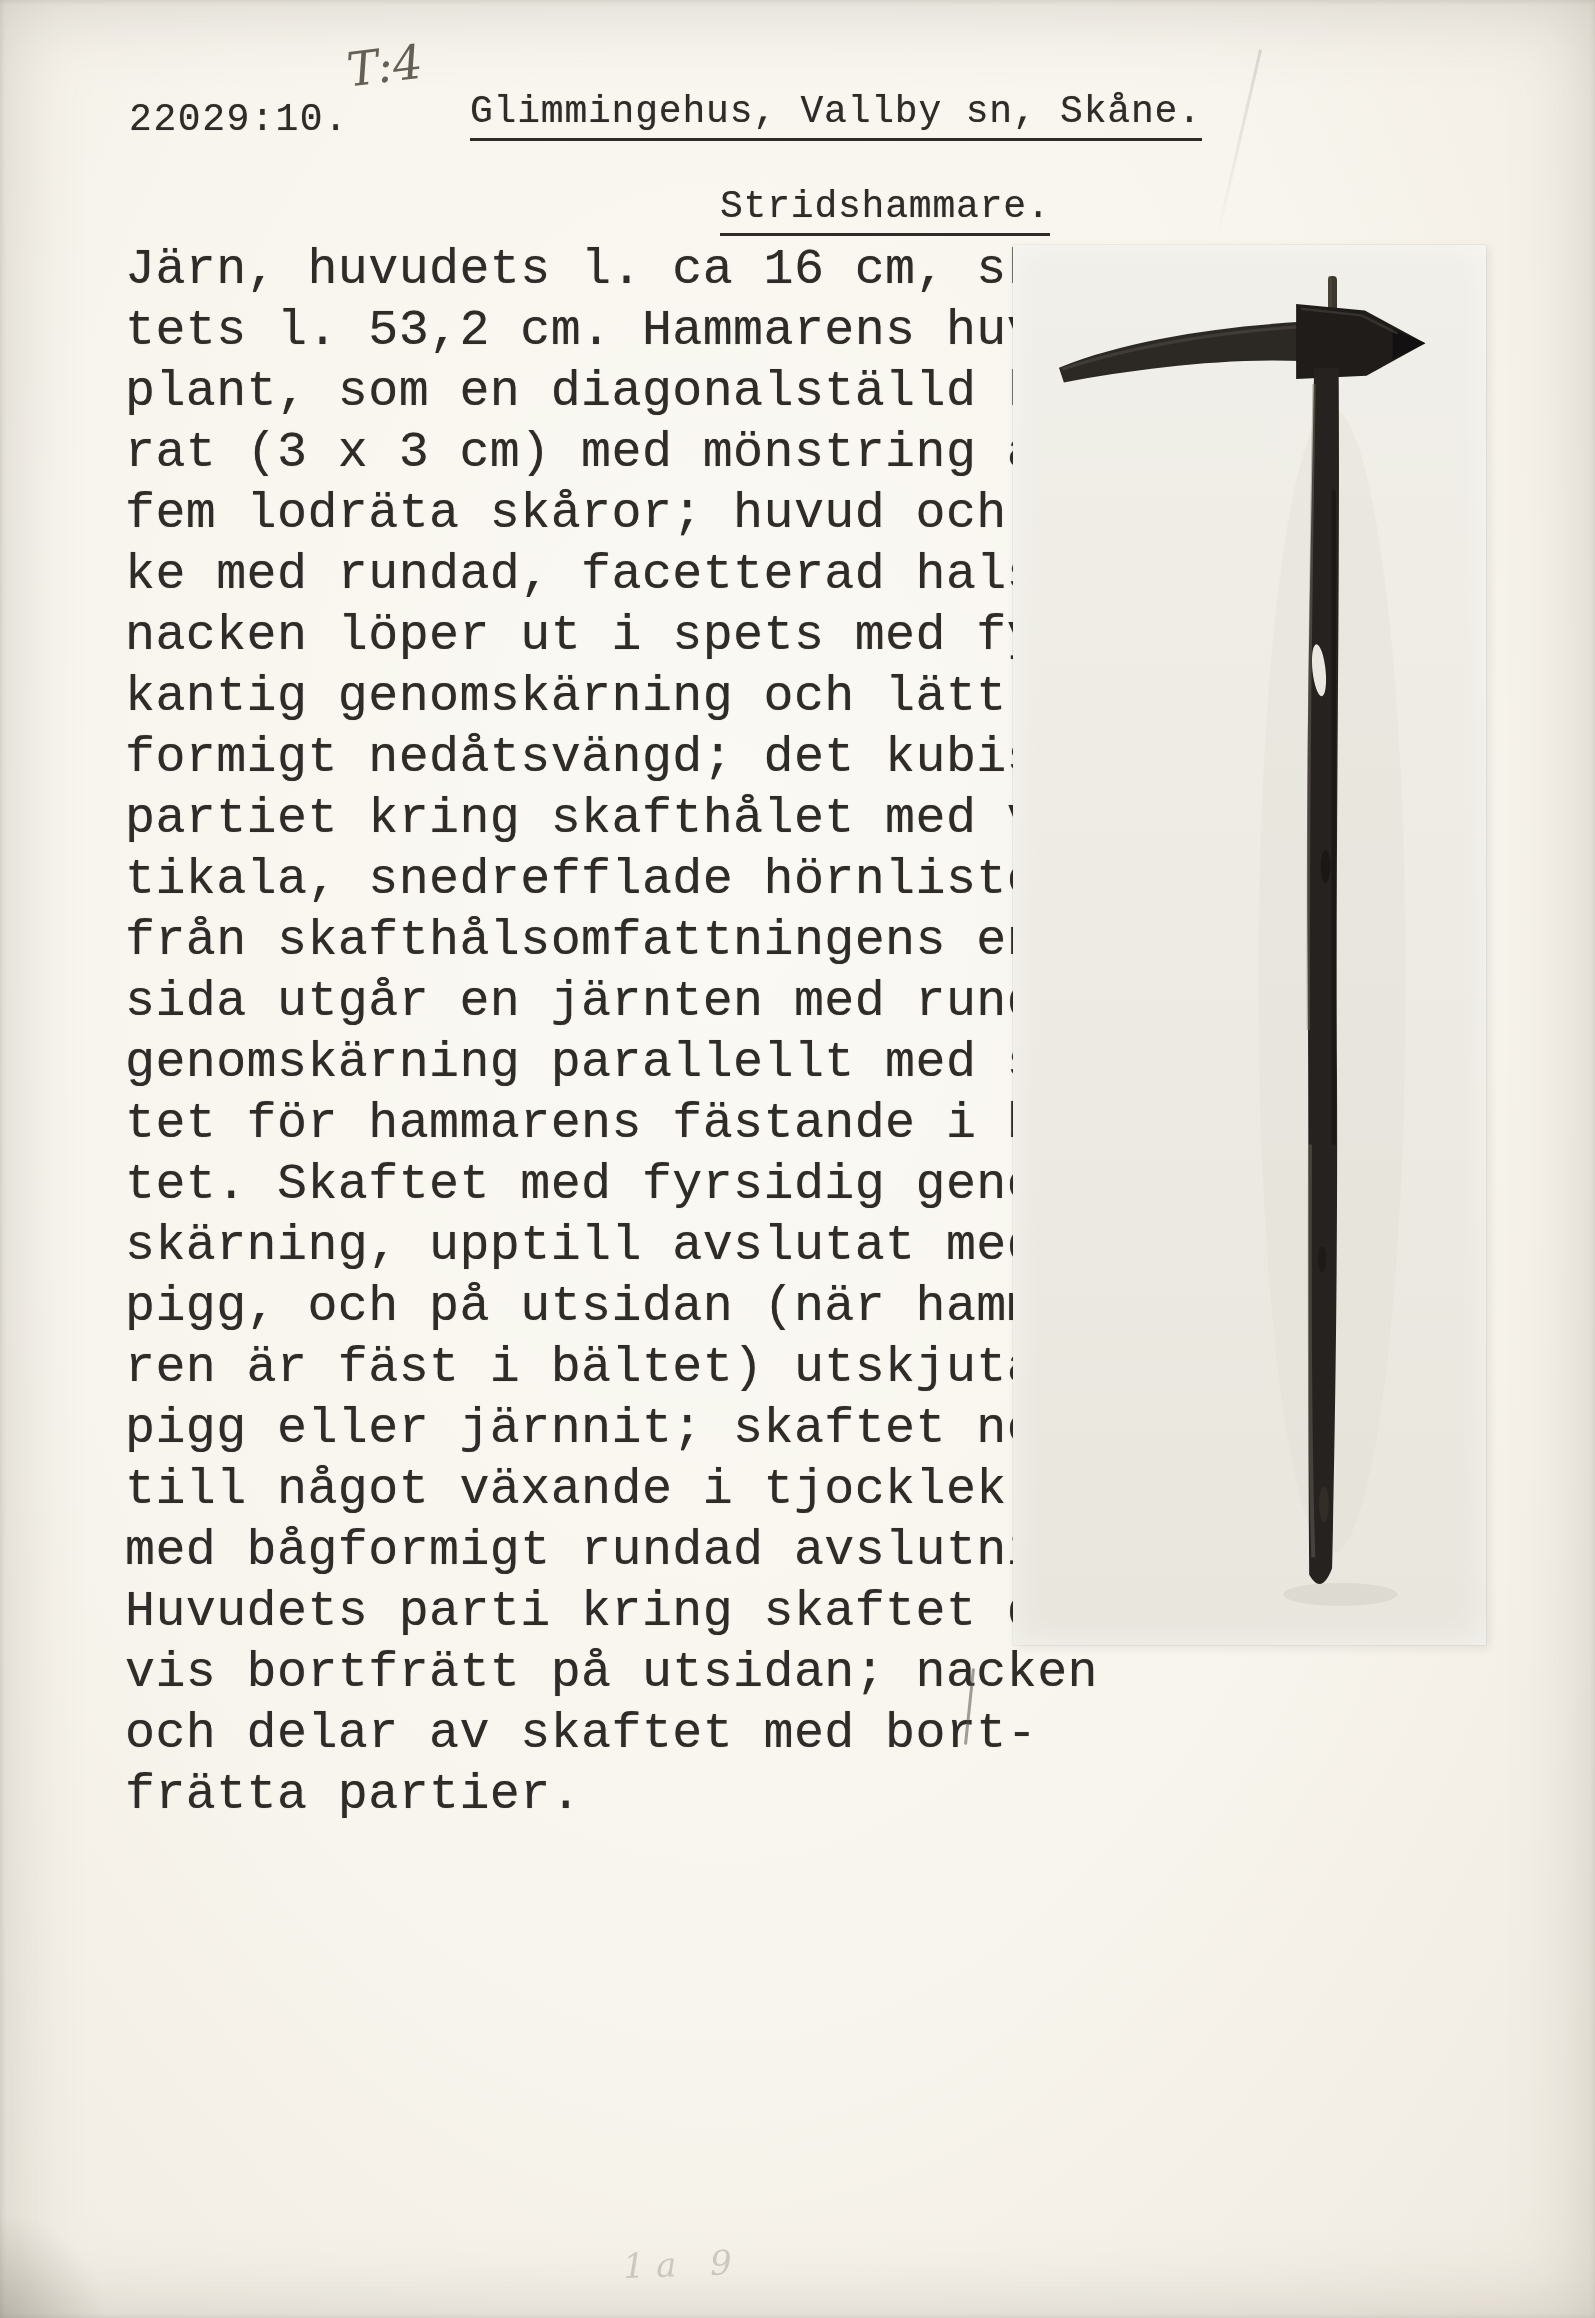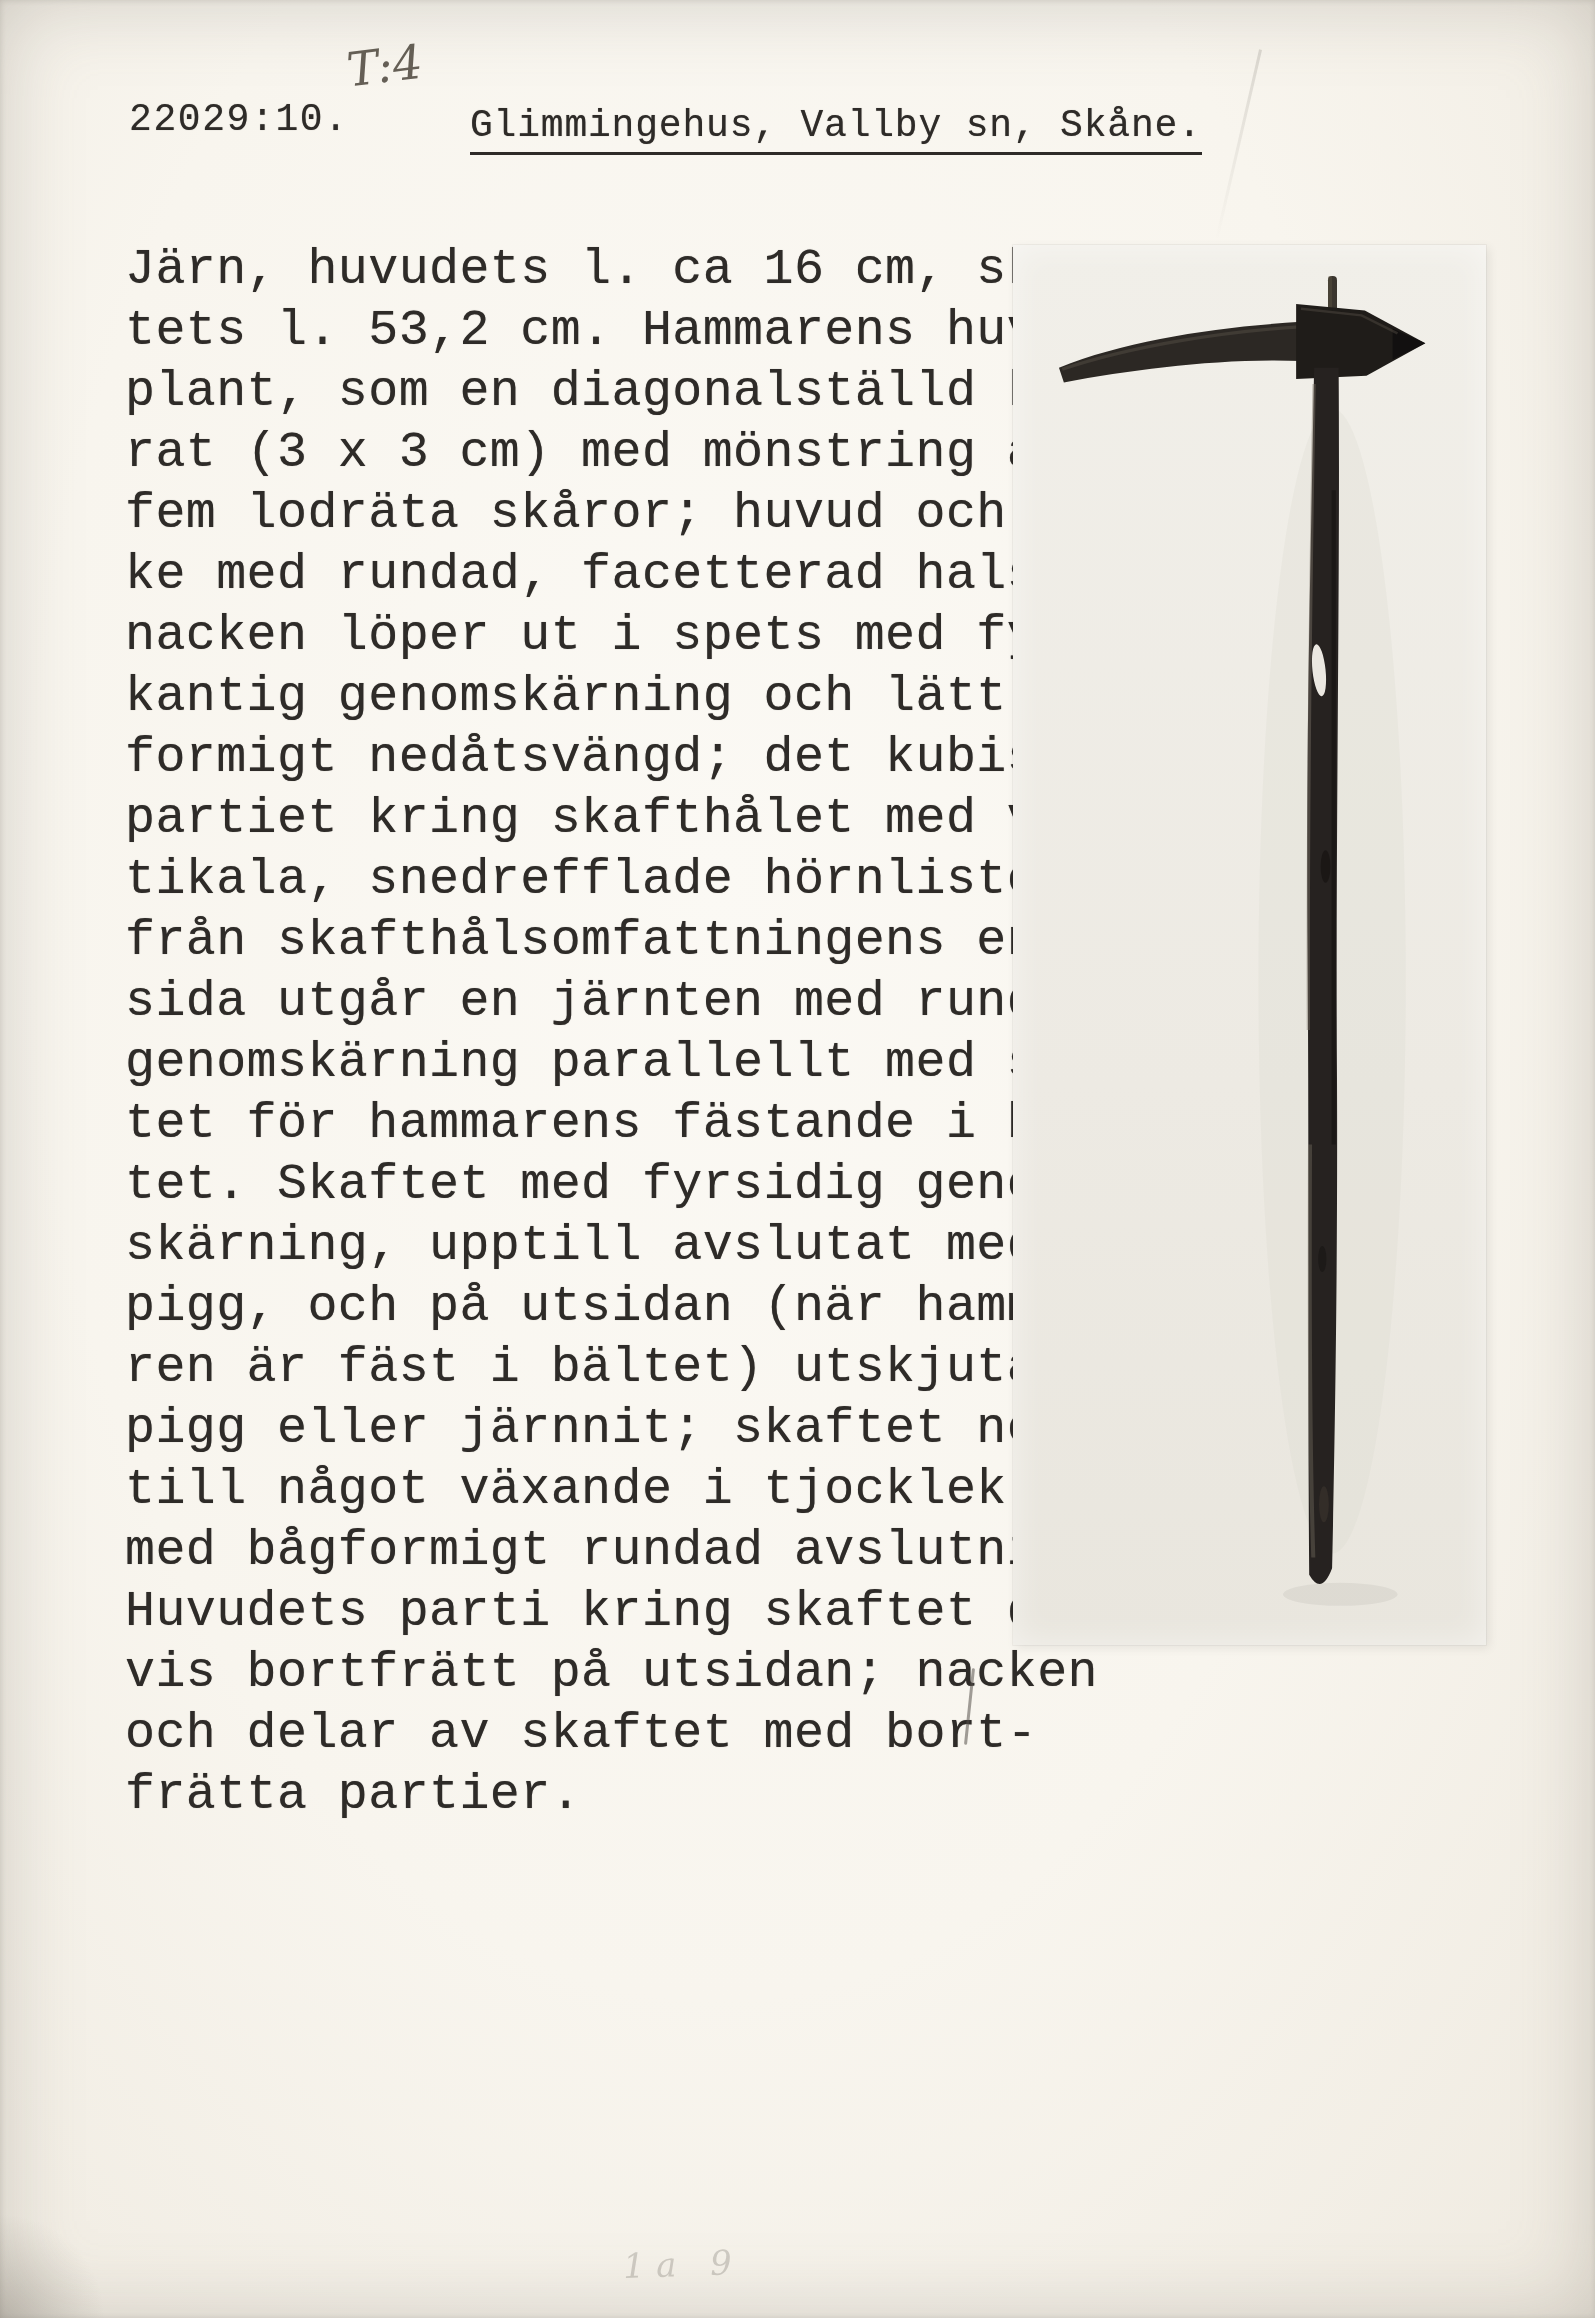--- a/index.html
+++ b/index.html
@@ -28,21 +28,21 @@
     position:absolute; left:347px; top:38px;
     font-size:47px;
     font-family:"DejaVu Serif","Liberation Serif",serif;
     font-style:italic;
     color:#4c463c;
     transform:rotate(-7deg);
     opacity:0.85;
   }
 
   .card-title {
-    position:absolute; left:470px; top:104px;
+    position:absolute; left:470px; top:90px;
     font-size:38px; letter-spacing:0.8px;
   }
   .card-subtitle {
     position:absolute; left:720px; top:185px;
     font-size:38px; letter-spacing:0.8px;
   }
   .underlined {
     display:inline-block;
     padding-bottom:4.9px;
     border-bottom:3.3px solid #2e2b28;
@@ -105,20 +105,21 @@
 <body>
 
 <div class="page">
 
   <div class="catalog-number typewritten">22029:10.</div>
 
   <div class="handwritten-note">T:4</div>
 
   <div class="card-title typewritten"><span class="underlined">Glimmingehus, Vallby sn, Skåne.</span></div>
 
+  <div class="card-subtitle typewritten"><span class="underlined">Stridshammare.</span></div>
 
   <div class="body-text typewritten">Järn, huvudets l. ca 16 cm, skaf-
 tets l. 53,2 cm. Hammarens huvud
 plant, som en diagonalställd kvad-
 rat (3 x 3 cm) med mönstring av
 fem lodräta skåror; huvud och nac-
 ke med rundad, facetterad hals;
 nacken löper ut i spets med fyr-
 kantig genomskärning och lätt båg-
 formigt nedåtsvängd; det kubiska

